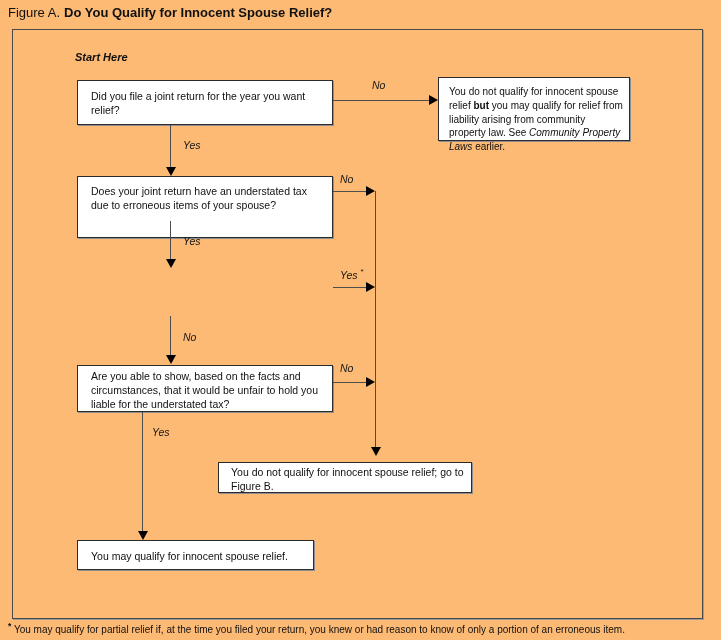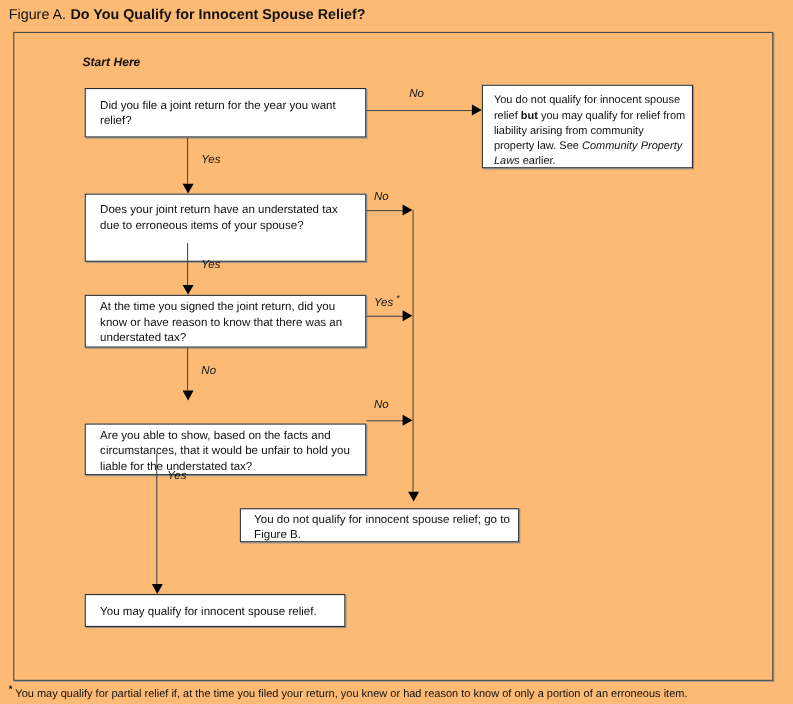--- a/index.html
+++ b/index.html
@@ -17,22 +17,22 @@
   .start-here{position:absolute;left:75px;top:51px;font-size:11px;font-weight:bold;font-style:italic;text-align:center;}
   .qbox,.obox{
     position:absolute;box-sizing:border-box;background:#fff;
     border:1px solid #2b2b2b;box-shadow:1px 1px 0 #8f8f8f;
     font-size:10.5px;line-height:14px;color:#101010;
   }
   .qbox{left:77px;width:256px;padding:7px 8px 0 13px;}
   #q1{top:80px;height:45px;padding-top:8px;}
   #q2{top:176px;height:62px;}
   #q3{top:268px;height:48px;padding-top:3px;}
-  #q4{top:385px;height:47px;padding-top:3px;}
-  #community{left:438px;top:77px;width:192px;height:76px;font-size:10px;line-height:13.8px;padding:7px 6px 0 10px;}
+  #q4{top:365px;height:47px;padding-top:3px;}
+  #community{left:438px;top:77px;width:192px;height:64px;font-size:10px;line-height:13.8px;padding:7px 6px 0 10px;}
   #figb{left:218px;top:462px;width:254px;height:31px;padding:2px 4px 0 12px;}
   #final{left:77px;top:540px;width:237px;height:30px;padding:8px 8px 0 13px;}
   .hline{position:absolute;height:1px;background:#4d4d4d;}
   .vline{position:absolute;width:1px;background:#4d4d4d;}
   .ah-right{position:absolute;width:0;height:0;border-top:5px solid transparent;border-bottom:5px solid transparent;border-left:9px solid #000;}
   .ah-down{position:absolute;width:0;height:0;border-left:5px solid transparent;border-right:5px solid transparent;border-top:9px solid #000;}
   .lbl{position:absolute;font-size:10.5px;font-style:italic;color:#161616;white-space:nowrap;text-align:center;}
   .lbl sup{font-style:normal;font-size:8px;}
   .footnote{position:absolute;left:8px;top:621px;font-size:10px;color:#101010;white-space:nowrap;}
   .footnote sup{font-weight:bold;font-size:8.5px;}
@@ -48,23 +48,20 @@
 
   <div class="frame"></div>
 
   <div class="start-here">Start Here</div>
 
   <div class="qbox" id="q1">
     <span>Did you file a joint return for the year you want relief?</span>
   </div>
   <div class="qbox" id="q2">
     <span>Does your joint return have an understated tax due to erroneous items of your spouse?</span>
-  </div>
-  <div class="qbox" id="q3">
-    <span>At the time you signed the joint return, did you know or have reason to know that there was an understated tax?</span>
   </div>
   <div class="qbox" id="q4">
     <span>Are you able to show, based on the facts and circumstances, that it would be unfair to hold you liable for the understated tax?</span>
   </div>
 
   <div class="obox" id="community">
     <span>You do not qualify for innocent spouse relief </span><b>but</b><span> you may qualify for relief from liability arising from community property law. See </span><i>Community Property Laws</i><span> earlier.</span>
   </div>
   <div class="obox" id="figb">
     <span>You do not qualify for innocent spouse relief; go to Figure B.</span>

